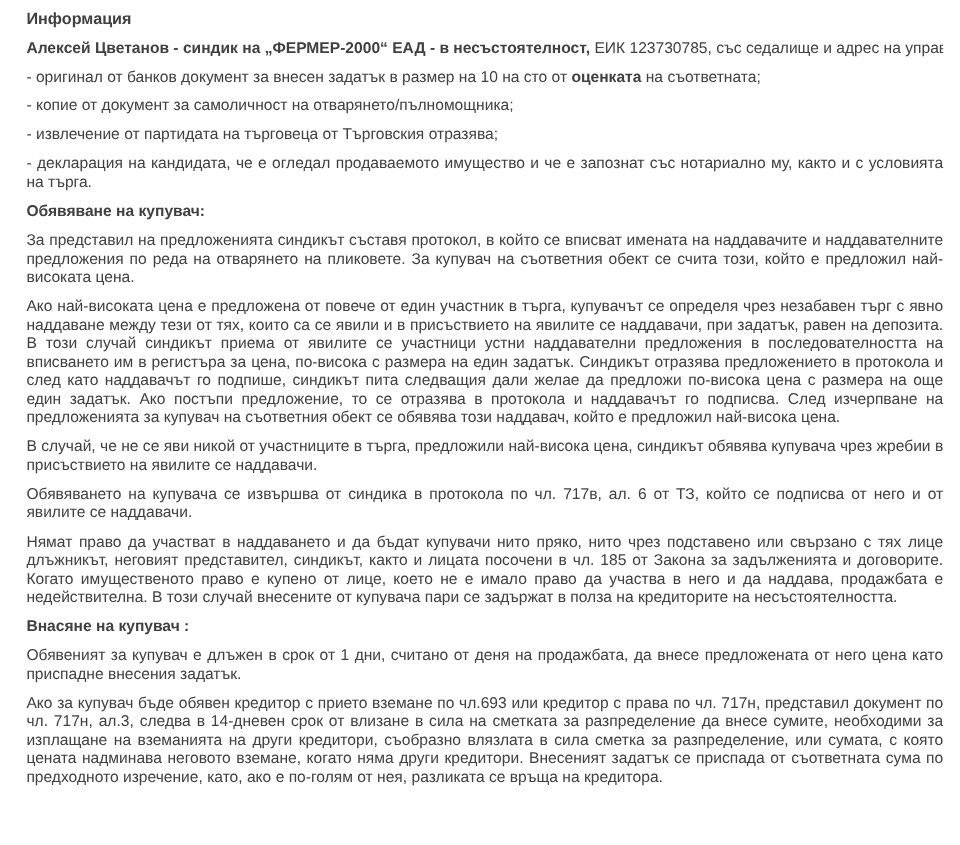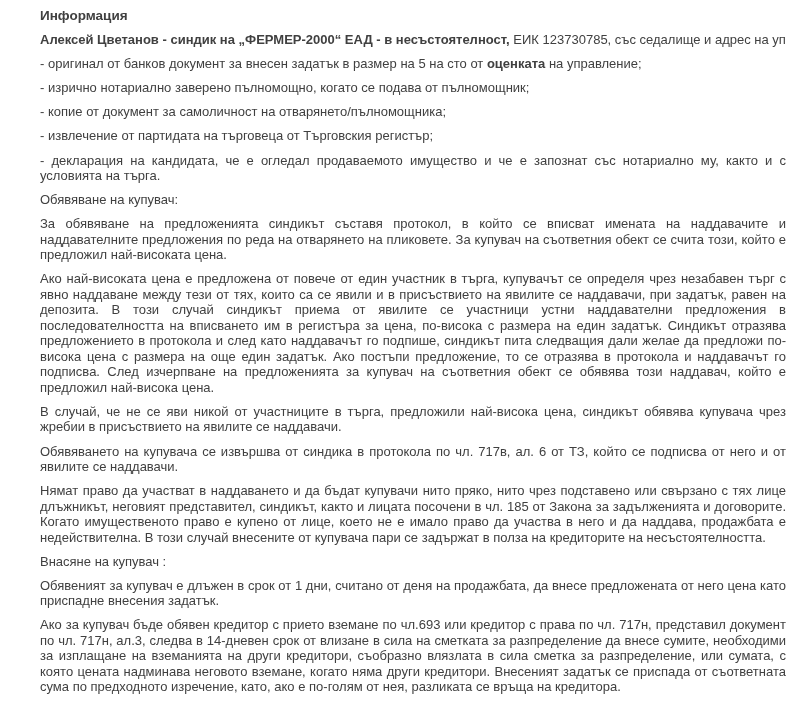--- a/index.html
+++ b/index.html
@@ -10,21 +10,21 @@
   body {
     width: 800px;
     height: 704px;
     overflow: hidden;
   }
   .doc {
     box-sizing: border-box;
     width: 800px;
     height: 704px;
     overflow: hidden;
-    padding: 8px 14px 0 40px;
+    padding: 8px 14px 0 22px;
     font-family: "Liberation Sans", sans-serif;
     font-size: 13px;
     line-height: 15.5px;
     color: #404040;
     background: #ffffff;
   }
   .doc p {
     margin: 0 0 8.6px 0;
     text-align: justify;
   }
@@ -35,50 +35,49 @@
   }
   .clip-line {
     display: block;
     white-space: nowrap;
     overflow: hidden;
   }
   .bold {
     font-weight: bold;
   }
   .section-heading {
-    font-weight: normal;
+    font-weight: bold;
     text-align: right;
   }
 </style>
 </head>
 <body>
 
 <div class="doc">
 
   <div class="title">Информация</div>
 
   <p>
     <span class="clip-line"><b class="bold">Алексей Цветанов - синдик на „ФЕРМЕР-2000“ ЕАД - в несъстоятелност,</b><span> ЕИК 123730785, със седалище и адрес на управление: гр. София, бул. „Джеймс Баучер“ № 103,</span></span>
   </p>
 
-  <p><span>- оригинал от банков документ за внесен задатък в размер на 5 на сто от </span><b class="bold">оценката</b><span> на управление;</span></p>
+  <p><span>- оригинал от банков документ за внесен задатък в размер на 10 на сто от </span><b class="bold">оценката</b><span> на съответната;</span></p>
 
-  <p>- изрично нотариално заверено пълномощно, когато се подава от пълномощник;</p>
 
   <p>- копие от документ за самоличност на отварянето/пълномощника;</p>
 
-  <p>- извлечение от партидата на търговеца от Търговския регистър;</p>
+  <p>- извлечение от партидата на търговеца от Търговския отразява;</p>
 
   <p>- декларация на кандидата, че е огледал продаваемото имущество и че е запознат със нотариално му, както и с условията на търга.</p>
 
   <p class="section-heading">Обявяване на купувач:</p>
 
 
 
-  <p>За обявяване на предложенията синдикът съставя протокол, в който се вписват имената на наддавачите и наддавателните предложения по реда на отварянето на пликовете. За купувач на съответния обект се счита този, който е предложил най-високата цена.</p>
+  <p>За представил на предложенията синдикът съставя протокол, в който се вписват имената на наддавачите и наддавателните предложения по реда на отварянето на пликовете. За купувач на съответния обект се счита този, който е предложил най-високата цена.</p>
 
   <p>Ако най-високата цена е предложена от повече от един участник в търга, купувачът се определя чрез незабавен търг с явно наддаване между тези от тях, които са се явили и в присъствието на явилите се наддавачи, при задатък, равен на депозита. В този случай синдикът приема от явилите се участници устни наддавателни предложения в последователността на вписването им в регистъра за цена, по-висока с размера на един задатък. Синдикът отразява предложението в протокола и след като наддавачът го подпише, синдикът пита следващия дали желае да предложи по-висока цена с размера на още един задатък. Ако постъпи предложение, то се отразява в протокола и наддавачът го подписва. След изчерпване на предложенията за купувач на съответния обект се обявява този наддавач, който е предложил най-висока цена.</p>
 
   <p>В случай, че не се яви никой от участниците в търга, предложили най-висока цена, синдикът обявява купувача чрез жребии в присъствието на явилите се наддавачи.</p>
 
   <p>Обявяването на купувача се извършва от синдика в протокола по чл. 717в, ал. 6 от ТЗ, който се подписва от него и от явилите се наддавачи.</p>
 
   <p>Нямат право да участват в наддаването и да бъдат купувачи нито пряко, нито чрез подставено или свързано с тях лице длъжникът, неговият представител, синдикът, както и лицата посочени в чл. 185 от Закона за задълженията и договорите. Когато имущественото право е купено от лице, което не е имало право да участва в него и да наддава, продажбата е недействителна. В този случай внесените от купувача пари се задържат в полза на кредиторите на несъстоятелността.</p>
 
   <p class="section-heading">Внасяне на купувач :</p>

